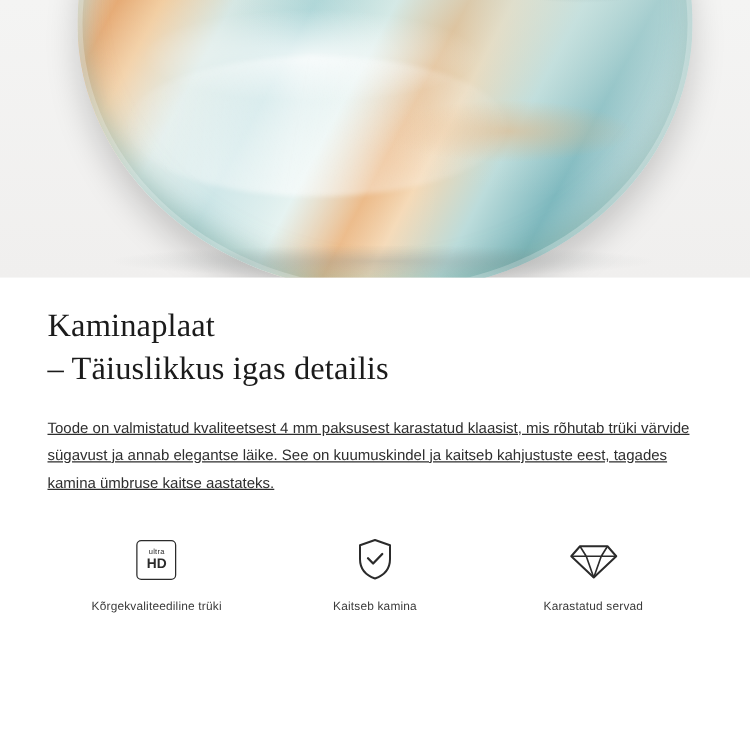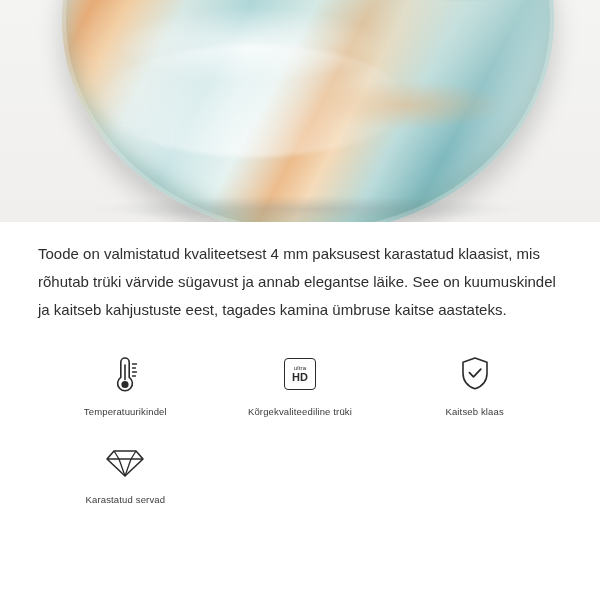--- a/index.html
+++ b/index.html
@@ -113,24 +113,25 @@
     font-size: 26px;
     line-height: 1.32;
     font-weight: 400;
     color: #1b1b1b;
     letter-spacing: 0.1px;
   }
   .title .line2 { display: block; }
 
   .desc {
     margin: 18px 0 0 0;
-    font-size: 15px;
+    font-size: 12px;
     line-height: 1.85;
     color: #2e2e2e;
     max-width: 528px;
+    text-decoration: underline;
   }
 
   
   .features {
     margin-top: 28px;
     display: grid;
     grid-template-columns: repeat(3, 1fr);
     row-gap: 22px;
     column-gap: 0;
   }
@@ -179,55 +180,48 @@
     <div class="plate">
       <div class="plate-veins"></div>
       <div class="plate-gloss"></div>
       <div class="plate-edge"></div>
     </div>
     <div class="hero-shadow"></div>
   </div>
 
   <div class="content">
 
+    <h1 class="title">
+      <span>Kaminaplaat</span>
+      <span class="line2">– Täiuslikkus igas detailis</span>
+    </h1>
 
     <p class="desc">Toode on valmistatud kvaliteetsest 4 mm paksusest karastatud klaasist, mis rõhutab trüki värvide sügavust ja annab elegantse läike. See on kuumuskindel ja kaitseb kahjustuste eest, tagades kamina ümbruse kaitse aastateks.</p>
 
     <div class="features">
 
-      <div class="feature">
-        <div class="feature-icon">
-          <svg width="40" height="44" viewBox="0 0 40 44">
-            <path d="M20 6a4.2 4.2 0 0 1 4.2 4.2v15.1a7.4 7.4 0 1 1-8.4 0V10.2A4.2 4.2 0 0 1 20 6z" fill="none" stroke="#2b2b2b" stroke-width="1.6"></path>
-            <path d="M20 13v14.5" fill="none" stroke="#2b2b2b" stroke-width="1.6" stroke-linecap="round"></path>
-            <circle cx="20" cy="32.5" r="3.6" fill="#2b2b2b"></circle>
-            <path d="M27.5 12h4M27.5 16h3M27.5 20h4M27.5 24h3" stroke="#2b2b2b" stroke-width="1.3" stroke-linecap="round"></path>
-          </svg>
-        </div>
-        <div class="feature-label">Temperatuurikindel</div>
-      </div>
 
       <div class="feature">
         <div class="feature-icon">
           <div class="ultrahd">
             <span class="u1">ultra</span>
             <span class="u2">HD</span>
           </div>
         </div>
         <div class="feature-label">Kõrgekvaliteediline trüki</div>
       </div>
 
       <div class="feature">
         <div class="feature-icon">
           <svg width="40" height="44" viewBox="0 0 40 44">
             <path d="M20 6l12 4.2v11c0 8.2-5.4 13.3-12 15.6C13.4 34.5 8 29.4 8 21.2v-11L20 6z" fill="none" stroke="#2b2b2b" stroke-width="1.6" stroke-linejoin="round"></path>
             <path d="M14.4 20.6l4.1 4.2 7.3-7.6" fill="none" stroke="#2b2b2b" stroke-width="1.8" stroke-linecap="round" stroke-linejoin="round"></path>
           </svg>
         </div>
-        <div class="feature-label">Kaitseb klaas</div>
+        <div class="feature-label">Kaitseb kamina</div>
       </div>
 
       <div class="feature">
         <div class="feature-icon">
           <svg width="44" height="40" viewBox="0 0 44 40">
             <path d="M11 9h22l7 8-18 17L4 17l7-8z" fill="none" stroke="#2b2b2b" stroke-width="1.6" stroke-linejoin="round"></path>
             <path d="M4 17h36M11 9l5 8M33 9l-5 8M16 17l6 17M28 17l-6 17" fill="none" stroke="#2b2b2b" stroke-width="1.3"></path>
           </svg>
         </div>
         <div class="feature-label">Karastatud servad</div>

